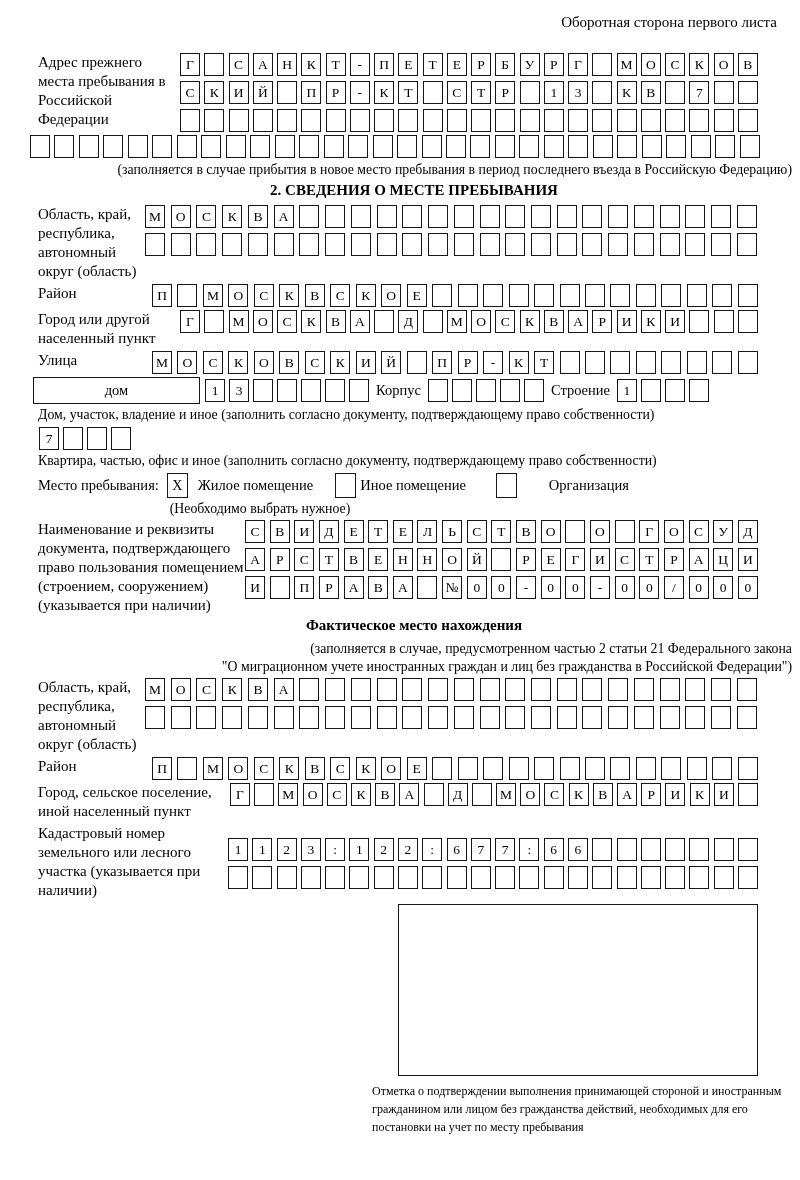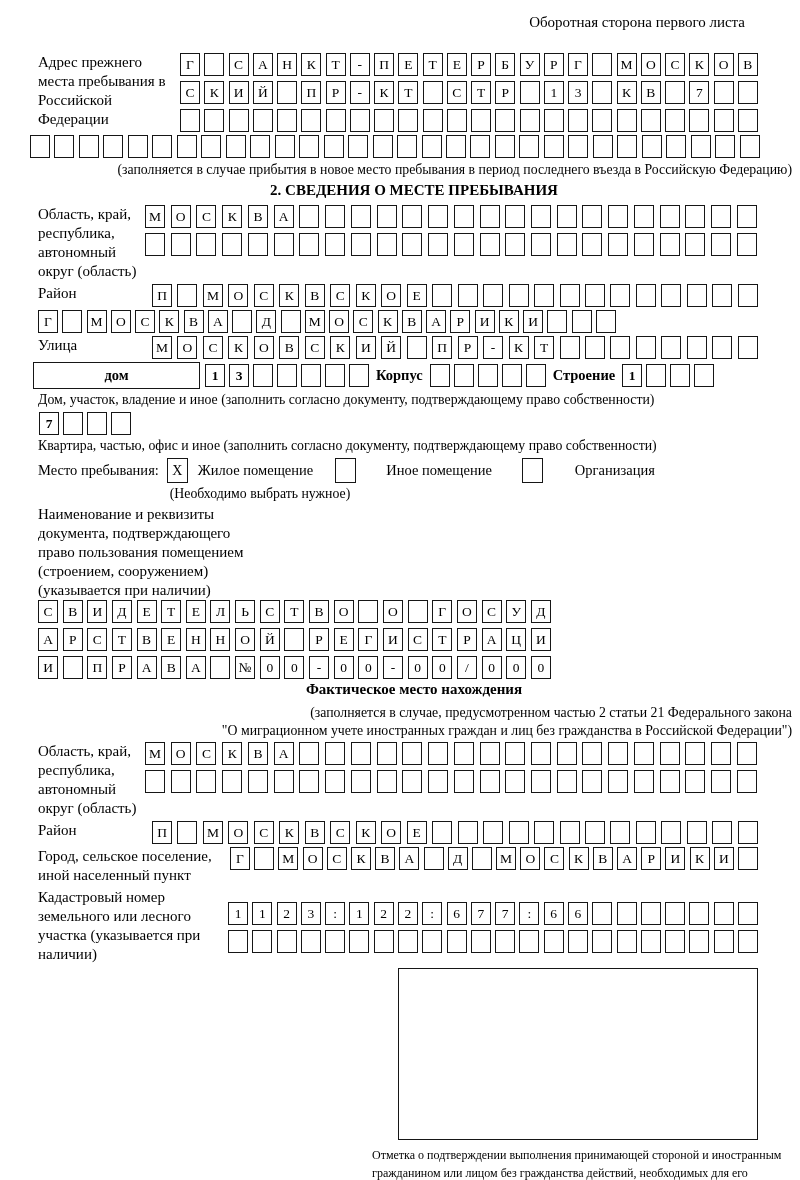--- a/index.html
+++ b/index.html
@@ -2,21 +2,21 @@
 <html><head>
 <meta charset="utf-8">
 <style>
   html,body{margin:0;padding:0;background:#fff;}
   .page{
     width:800px;height:1180px;box-sizing:border-box;
     padding-top:14px;background:#fff;color:#000;
     font-family:"Liberation Serif","DejaVu Serif",serif;
     font-size:14px;overflow:hidden;position:relative;
   }
-  .hdr-note{text-align:right;padding-right:55px;font-size:15px;margin-bottom:22px;}
+  .hdr-note{text-align:right;padding-right:23px;font-size:15px;margin-bottom:22px;}
   .frow{display:flex;align-items:flex-start;margin-left:38px;margin-bottom:3px;}
   .lbl{font-size:15px;line-height:19px;flex:0 0 auto;}
   .lbl-addr{width:142px;}
   .lbl-region{width:107px;font-family:Liberation Serif, serif;}
   .lbl-district{width:114px;}
   .lbl-city1{width:142px;}
   .lbl-street{width:114px;}
   .lbl-doc{width:207px;}
   .lbl-city2{width:192px;}
   .lbl-cad{width:190px;}
@@ -37,29 +37,29 @@
   .w-doc{width:513px;}
   .w-city2{width:528px;}
   .w-cad{width:530px;}
   .note{text-align:right;font-size:13.8px;line-height:17px;margin:2px 8px 3px;}
   .note-left{font-size:13.8px;line-height:17px;margin:1px 0 4px 38px;}
   .sec-title{text-align:center;font-weight:bold;font-size:15px;margin:4px 0 6px;padding-left:28px;}
   .widebox{
     box-sizing:border-box;border:1.8px solid #161616;height:27px;
     display:flex;align-items:center;justify-content:center;font-size:14.5px;background:#fff;
   }
-  .houserow{display:flex;align-items:center;margin-left:33px;margin-bottom:2px;font-weight:bold;}
+  .houserow{display:flex;align-items:center;margin-left:33px;margin-bottom:2px;}
   .houserow .inlbl{font-size:14.5px;margin:0 7px;}
   .chkrow{display:flex;align-items:center;margin-left:38px;margin-top:4px;}
   .chkbox{
     width:21px;height:25px;box-sizing:border-box;border:1.7px solid #161616;
     display:inline-flex;align-items:center;justify-content:center;font-size:14px;background:#fff;
   }
   .chkrow .olbl{font-size:14.5px;}
-  .doc-block{margin-bottom:0;flex-direction:column;}
+  .doc-block{margin-bottom:0;}
   .cad-rows{margin-top:14px;}
   .stamp-box{
     width:360px;height:172px;box-sizing:border-box;border:1.6px solid #161616;
     margin-left:398px;margin-top:4px;background:#fff;
   }
   .stamp-caption{
     width:410px;margin-left:372px;margin-top:6px;
     text-align:left;font-size:12px;line-height:18px;
   }
 </style>
@@ -271,20 +271,21 @@
         <span class="cell"></span>
         <span class="cell"></span>
         <span class="cell"></span>
         <span class="cell"></span>
         <span class="cell"></span>
         <span class="cell"></span>
       </div>
   </div>
 
   <div class="frow">
+    <div class="lbl lbl-city1">Город или другой населенный пункт</div>
     <div class="cells w-city1">
         <span class="cell">Г</span>
         <span class="cell"></span>
         <span class="cell">М</span>
         <span class="cell">О</span>
         <span class="cell">С</span>
         <span class="cell">К</span>
         <span class="cell">В</span>
         <span class="cell">А</span>
         <span class="cell"></span>
@@ -373,21 +374,21 @@
         <span class="cell"></span>
       </div>
   </div>
   <div class="note-left">Квартира, частью, офис и иное (заполнить согласно документу, подтверждающему право собственности)</div>
 
   <div class="chkrow">
     <span class="olbl">Место пребывания:</span>
     <span class="chkbox" style="margin-left:8px;">X</span>
     <span class="olbl" style="margin-left:10px;">Жилое помещение</span>
     <span class="chkbox" style="margin-left:22px;"></span>
-    <span class="olbl" style="margin-left:30px;text-align:right;">Иное помещение</span>
+    <span class="olbl" style="margin-left:4px;text-align:right;">Иное помещение</span>
     <span class="chkbox" style="margin-left:30px;"></span>
     <span class="olbl" style="margin-left:32px;">Организация</span>
   </div>
   <div class="note" style="width:230px;margin-left:145px;text-align:center;">(Необходимо выбрать нужное)</div>
 
   <div class="frow doc-block">
     <div class="lbl lbl-doc">Наименование и реквизиты документа, подтверждающего право пользования помещением (строением, сооружением) (указывается при наличии)</div>
     <div class="cellrows">
       <div class="cells w-doc">
           <span class="cell">С</span>

